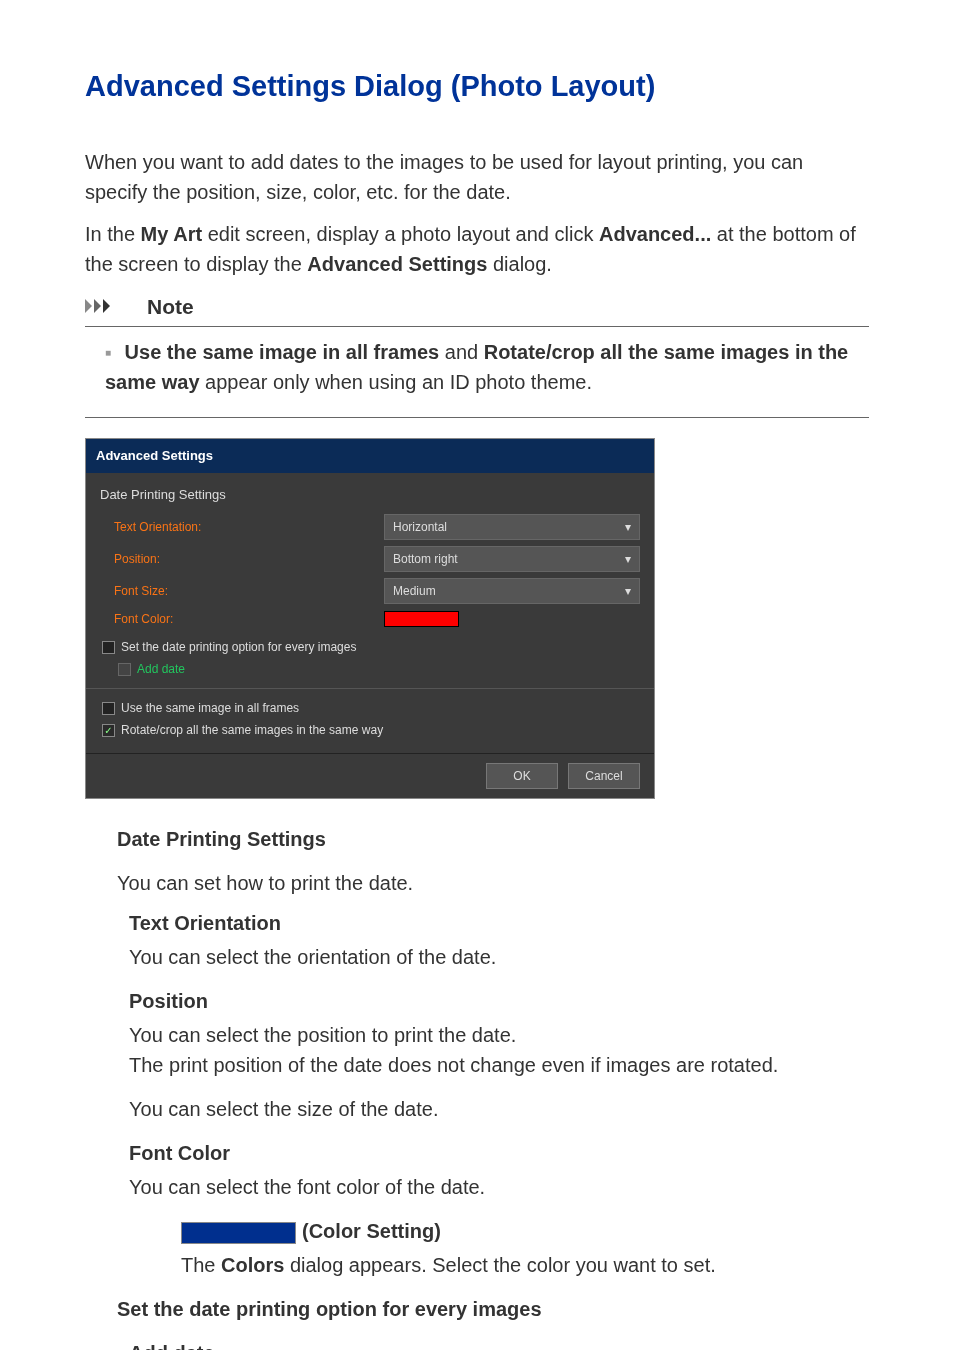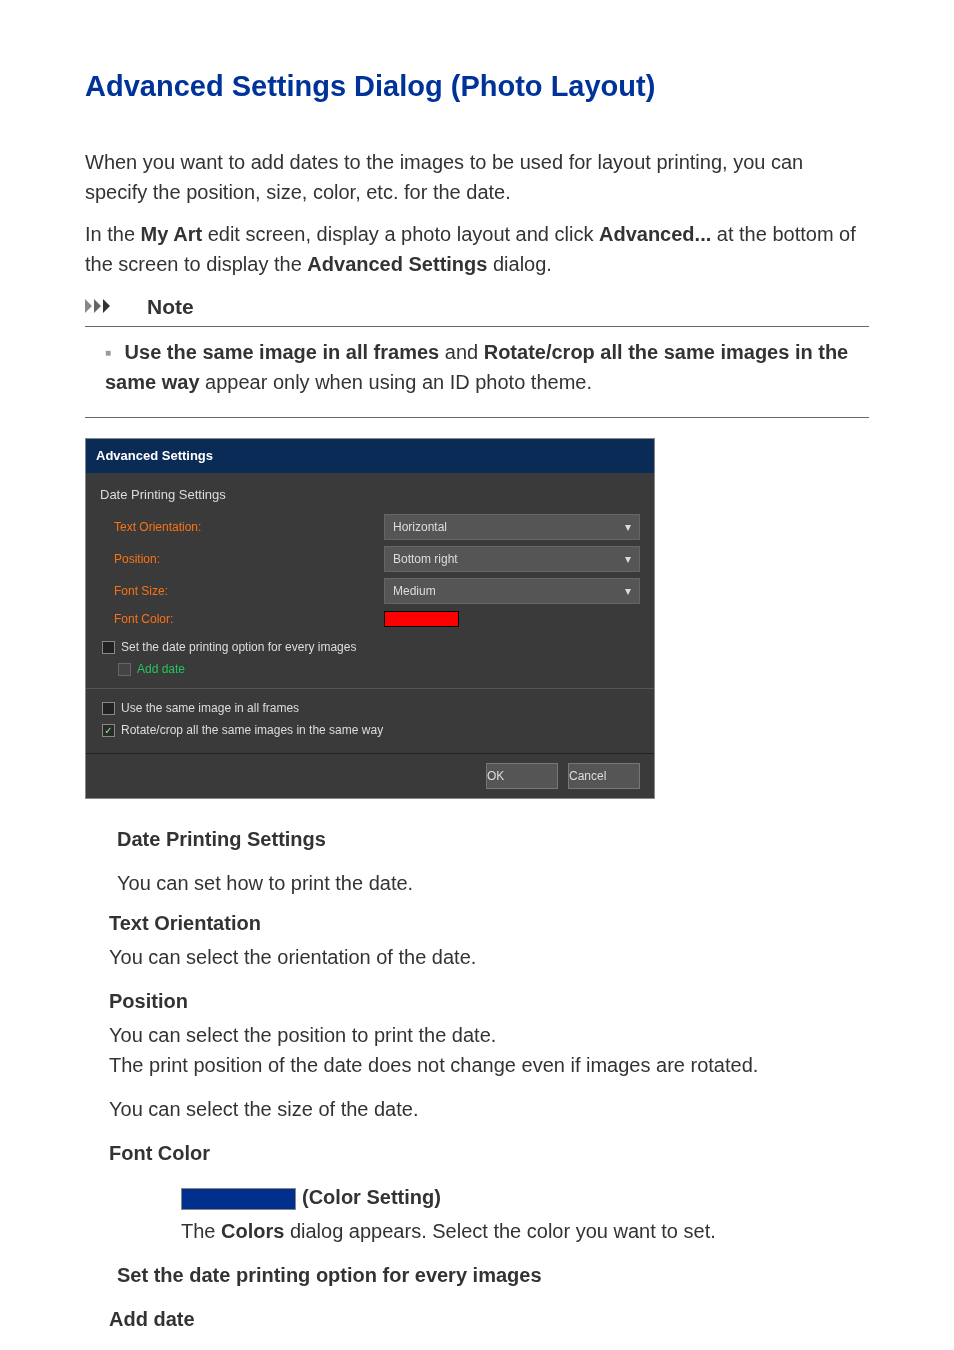--- a/index.html
+++ b/index.html
@@ -100,26 +100,26 @@
     .cb.disabled { background: #444; border-color: #666; color: #666; }
     .dialog-divider { border-top: 1px solid #555; margin: 10px -14px; }
     .dialog-footer {
       background: #3a3a3a;
       padding: 9px 14px;
       display: flex; justify-content: flex-end; gap: 10px;
       border-top: 1px solid #222;
     }
     .dlg-btn {
       background: #555; color: #ddd; border: 1px solid #777;
-      padding: 3px 0; width: 72px; text-align: left; font-size: 12px;
+      padding: 3px 0; width: 72px; text-align: center; font-size: 12px;
     }
 
     
     .def-block { margin-left: 32px; margin-bottom: 14px; }
-    .def-block.sub { margin-left: 24px; }
+    .def-block.sub { margin-left: 44px; }
     .def-block.subsub { margin-left: 96px; }
     .def-term { font-weight: bold; margin-bottom: 4px; }
     .def-desc { margin-bottom: 10px; }
     .color-box-inline {
       display: inline-block; width: 115px; height: 22px;
       background: #002f8e; border: 1px solid #888;
       vertical-align: middle; margin-right: 6px;
     }
   </style>
 </head>
@@ -221,20 +221,21 @@
   <div>You can select the position to print the date.</div>
   <div class="def-desc">The print position of the date does not change even if images are rotated.</div>
 </div>
 
 <div class="def-block sub">
   <div class="def-desc">You can select the size of the date.</div>
 </div>
 
 <div class="def-block sub">
   <div class="def-term">Font Color</div>
+  <div class="def-desc">You can select the font color of the date.</div>
 </div>
 
 <div class="def-block subsub">
   <div class="def-term">
     <span class="color-box-inline"></span><span>(Color Setting)</span>
   </div>
   <div class="def-desc">
     <span>The </span><b>Colors</b><span> dialog appears. Select the color you want to set.</span>
   </div>
 </div>

